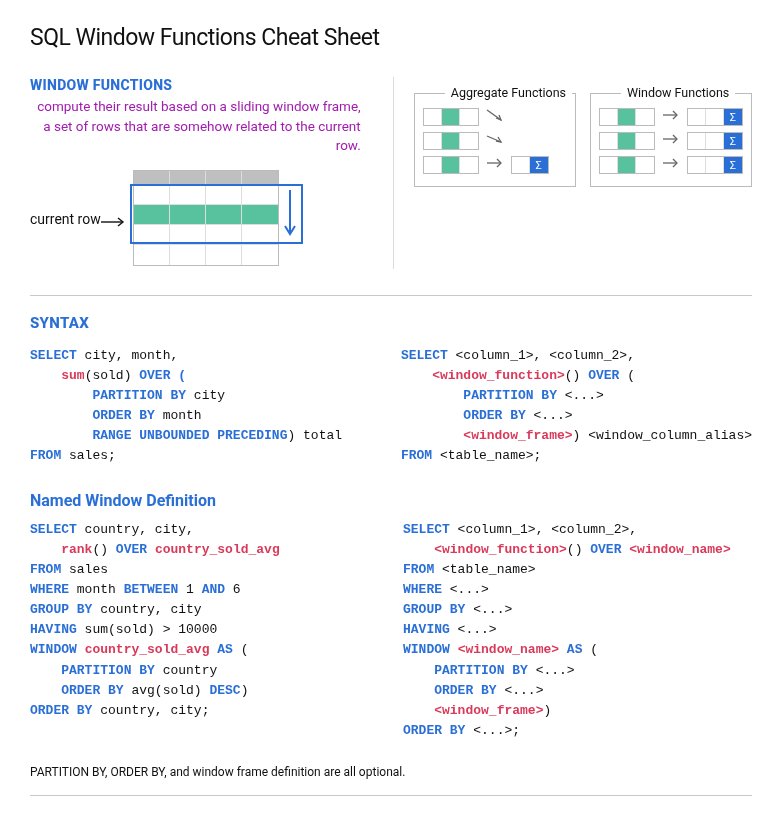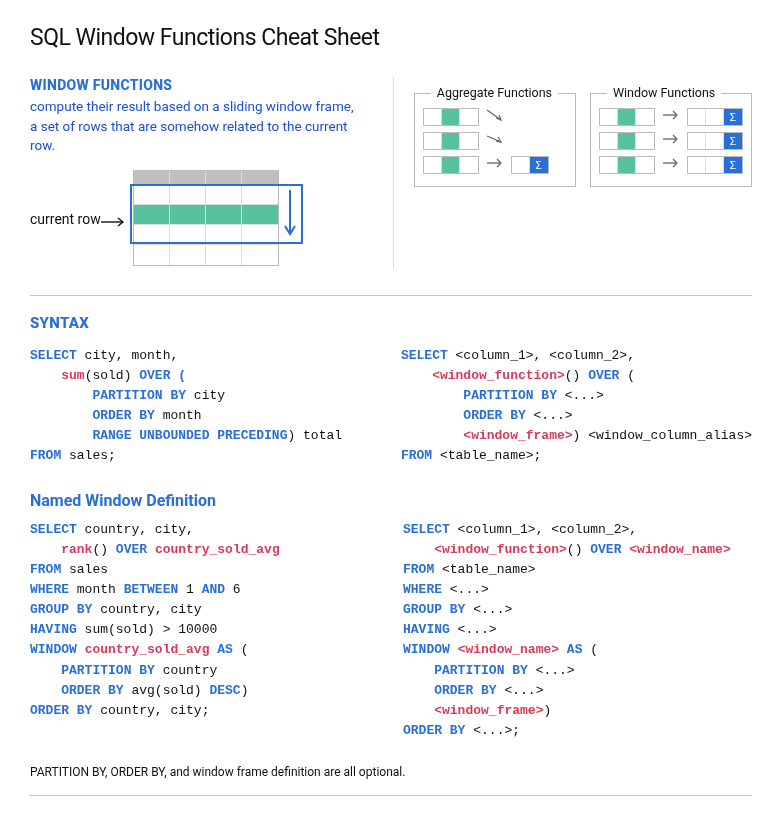--- a/index.html
+++ b/index.html
@@ -14,21 +14,21 @@
     font-size: 23px; font-weight: 400; letter-spacing: -0.5px;
     margin-bottom: 26px;
   }
   .two-col { display: flex; gap: 32px; }
   .col-left { width: 48%; }
   .col-right { width: 52%; padding-left: 20px; border-left: 1px solid #dcdcdc; }
   .sect-title {
     color: #2a6fd6; font-weight: 800; font-size: 14px; letter-spacing: 0.3px;
     margin-bottom: 4px;
   }
-  .body-text { font-size: 13.5px; line-height: 1.45; color: #1d4ed8; }
+  .body-text { font-size: 13.5px; line-height: 1.45; color: #a21caf; text-align: right; }
   .diagram-row { display: flex; align-items: center; margin-top: 14px; }
   .curlabel { font-size: 14px; color: #111; margin-right: 6px; display: flex; align-items: flex-end; }
   .tbl {
     border: 1px solid #bbb; display: inline-block;
     background: #fff;
   }
   .tbl .r { display: flex; }
   .tbl .c {
     width: 36px; height: 20px; border-right: 1px solid #ddd; border-bottom: 1px solid #ddd;
   }
@@ -41,21 +41,21 @@
     position: absolute; left: -3px; right: -24px; top: 14px; height: 60px;
     border: 2px solid #2a6fd6; pointer-events:none;
   }
   .arrow-down {
     position: absolute; right: -18px; top: 20px;
   }
   .grp {
     border: 1px solid #bbb; padding: 10px 8px 8px; position: relative; flex: 1;
   }
   .grp-title {
-    position: absolute; top: -9px; left: 16px; background: #fff; padding: 0 6px;
+    position: absolute; top: -9px; left: 30px; background: #fff; padding: 0 6px;
     font-size: 12.5px; color: #111;
   }
   .groups { display: flex; gap: 14px; margin-top: 16px; }
   .mini-row { display: flex; align-items: center; height: 22px; margin: 2px 0; }
   .mini-tbl { display: flex; border: 1px solid #bbb; }
   .mini-tbl .mc { width: 18px; height: 16px; border-right: 1px solid #ddd; }
   .mini-tbl .mc:last-child { border-right: none; }
   .mc.g { background: #58c29e; }
   .mc.b { background: #2a6fd6; }
   .arr { margin: 0 6px; color: #444; }

